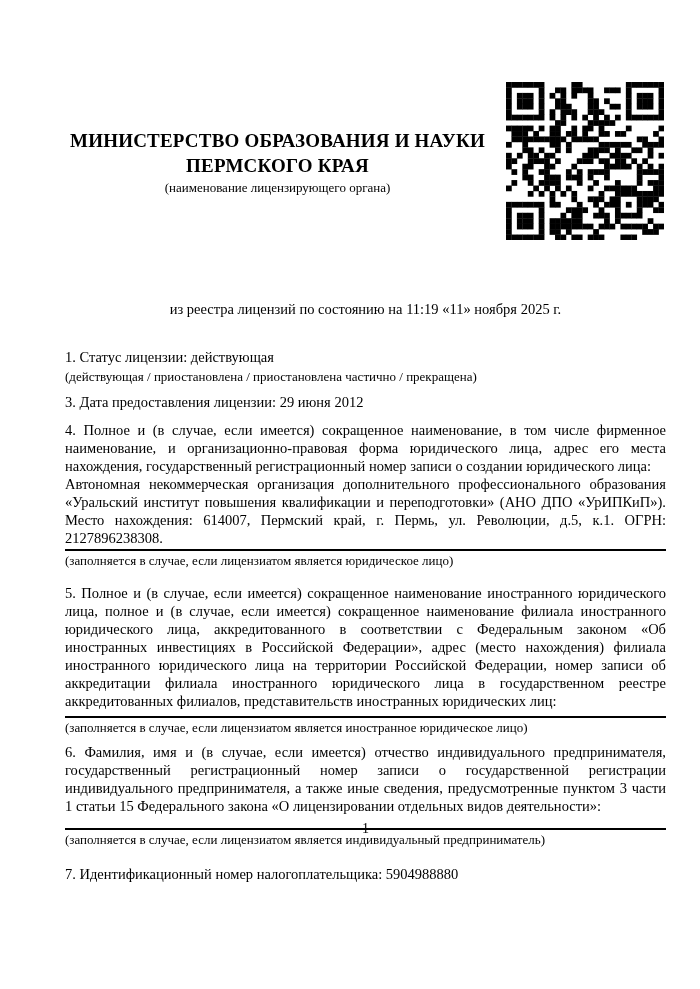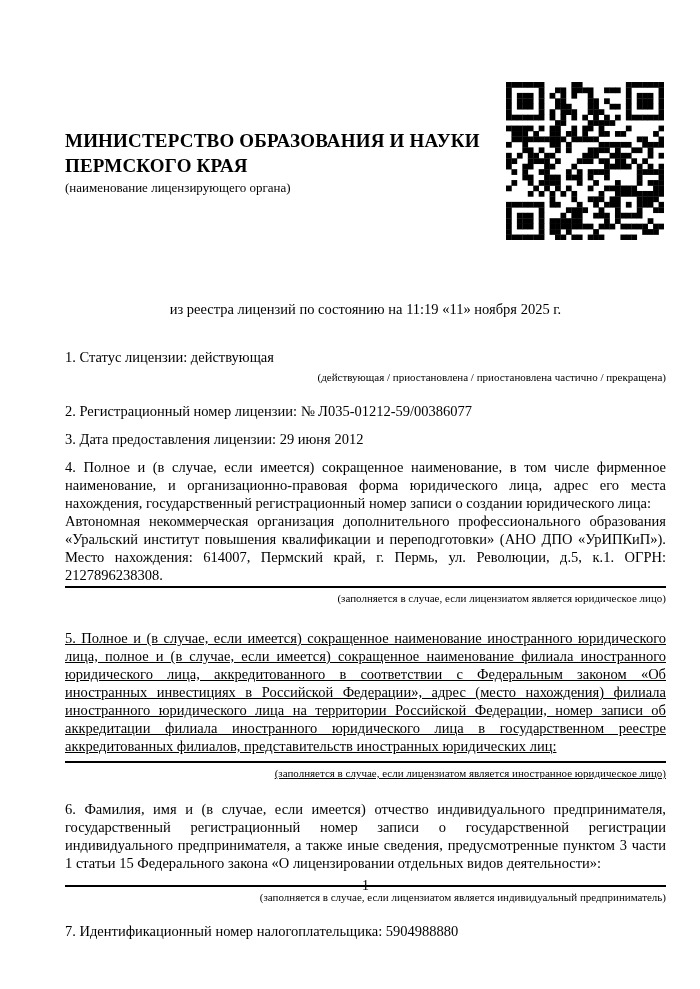--- a/index.html
+++ b/index.html
@@ -6,35 +6,35 @@
   .page{
     position:relative;
     width:700px;height:989px;
     background:#ffffff;
     font-family:"Liberation Serif","DejaVu Serif",serif;
     color:#000;
     overflow:hidden;
   }
   .content{position:absolute;left:65px;top:0;width:601px;}
   .head-row{position:relative;height:240px;}
-  .ministry{position:absolute;left:0;top:128px;width:425px;}
+  .ministry{position:absolute;left:0;top:128px;width:425px;text-align:center;}
   .ministry-line{font-weight:bold;font-size:19px;line-height:25px;letter-spacing:0.2px;}
   .ministry-cap{font-size:13px;line-height:13px;margin-top:3px;}
   .qr{position:absolute;top:82px;right:2px;width:158px;height:158px;fill:#000;}
   .doc-title{margin-top:60px;text-align:center;font-size:14.5px;line-height:18px;}
   .item{margin-top:9px;}
   .line{font-size:14.5px;line-height:19px;}
   .para{font-size:14.5px;line-height:18px;text-align:justify;}
-  .cap{font-size:11px;line-height:14px;margin-top:3px;text-align:right;}
+  .cap{font-size:13px;line-height:14px;margin-top:3px;text-align:left;}
   .rule{border-top:2px solid #000;height:0;margin-top:2px;}
   .rule.gap{margin-top:6px;}
   .item-1{margin-top:30px;}
   .item-2{margin-top:18px;}
-  .item-5{margin-top:24px;text-decoration:underline;}
-  .item-6{margin-top:20px;}
+  .item-5{margin-top:16px;}
+  .item-6{margin-top:8px;}
   .item-7{margin-top:18px;}
   .item-6 .rule{margin-top:13px;}
   .page-num{position:absolute;bottom:47px;left:0;width:601px;text-align:center;font-size:14px;}
 </style>
 </head>
 <body>
 
 <div class="page">
   <div class="content">
 
@@ -472,23 +472,20 @@
 
     <div class="doc-title">
       <div>из реестра лицензий по состоянию на 11:19 «11» ноября 2025 г.</div>
     </div>
 
     <div class="item item-1">
       <div class="line">1. Статус лицензии: действующая</div>
       <div class="cap">(действующая / приостановлена / приостановлена частично / прекращена)</div>
     </div>
 
-    <div class="item item-2">
-      <div class="line">2. Регистрационный номер лицензии: № Л035-01212-59/00386077</div>
-    </div>
 
     <div class="item">
       <div class="line">3. Дата предоставления лицензии: 29 июня 2012</div>
     </div>
 
     <div class="item">
       <div class="para">4. Полное и (в случае, если имеется) сокращенное наименование, в том числе фирменное наименование, и организационно-правовая форма юридического лица, адрес его места нахождения, государственный регистрационный номер записи о создании юридического лица:</div>
       <div class="para">Автономная некоммерческая организация дополнительного профессионального образования «Уральский институт повышения квалификации и переподготовки» (АНО ДПО «УрИПКиП»). Место нахождения: 614007, Пермский край, г. Пермь, ул. Революции, д.5, к.1. ОГРН: 2127896238308.</div>
       <div class="rule"></div>
       <div class="cap">(заполняется в случае, если лицензиатом является юридическое лицо)</div>

